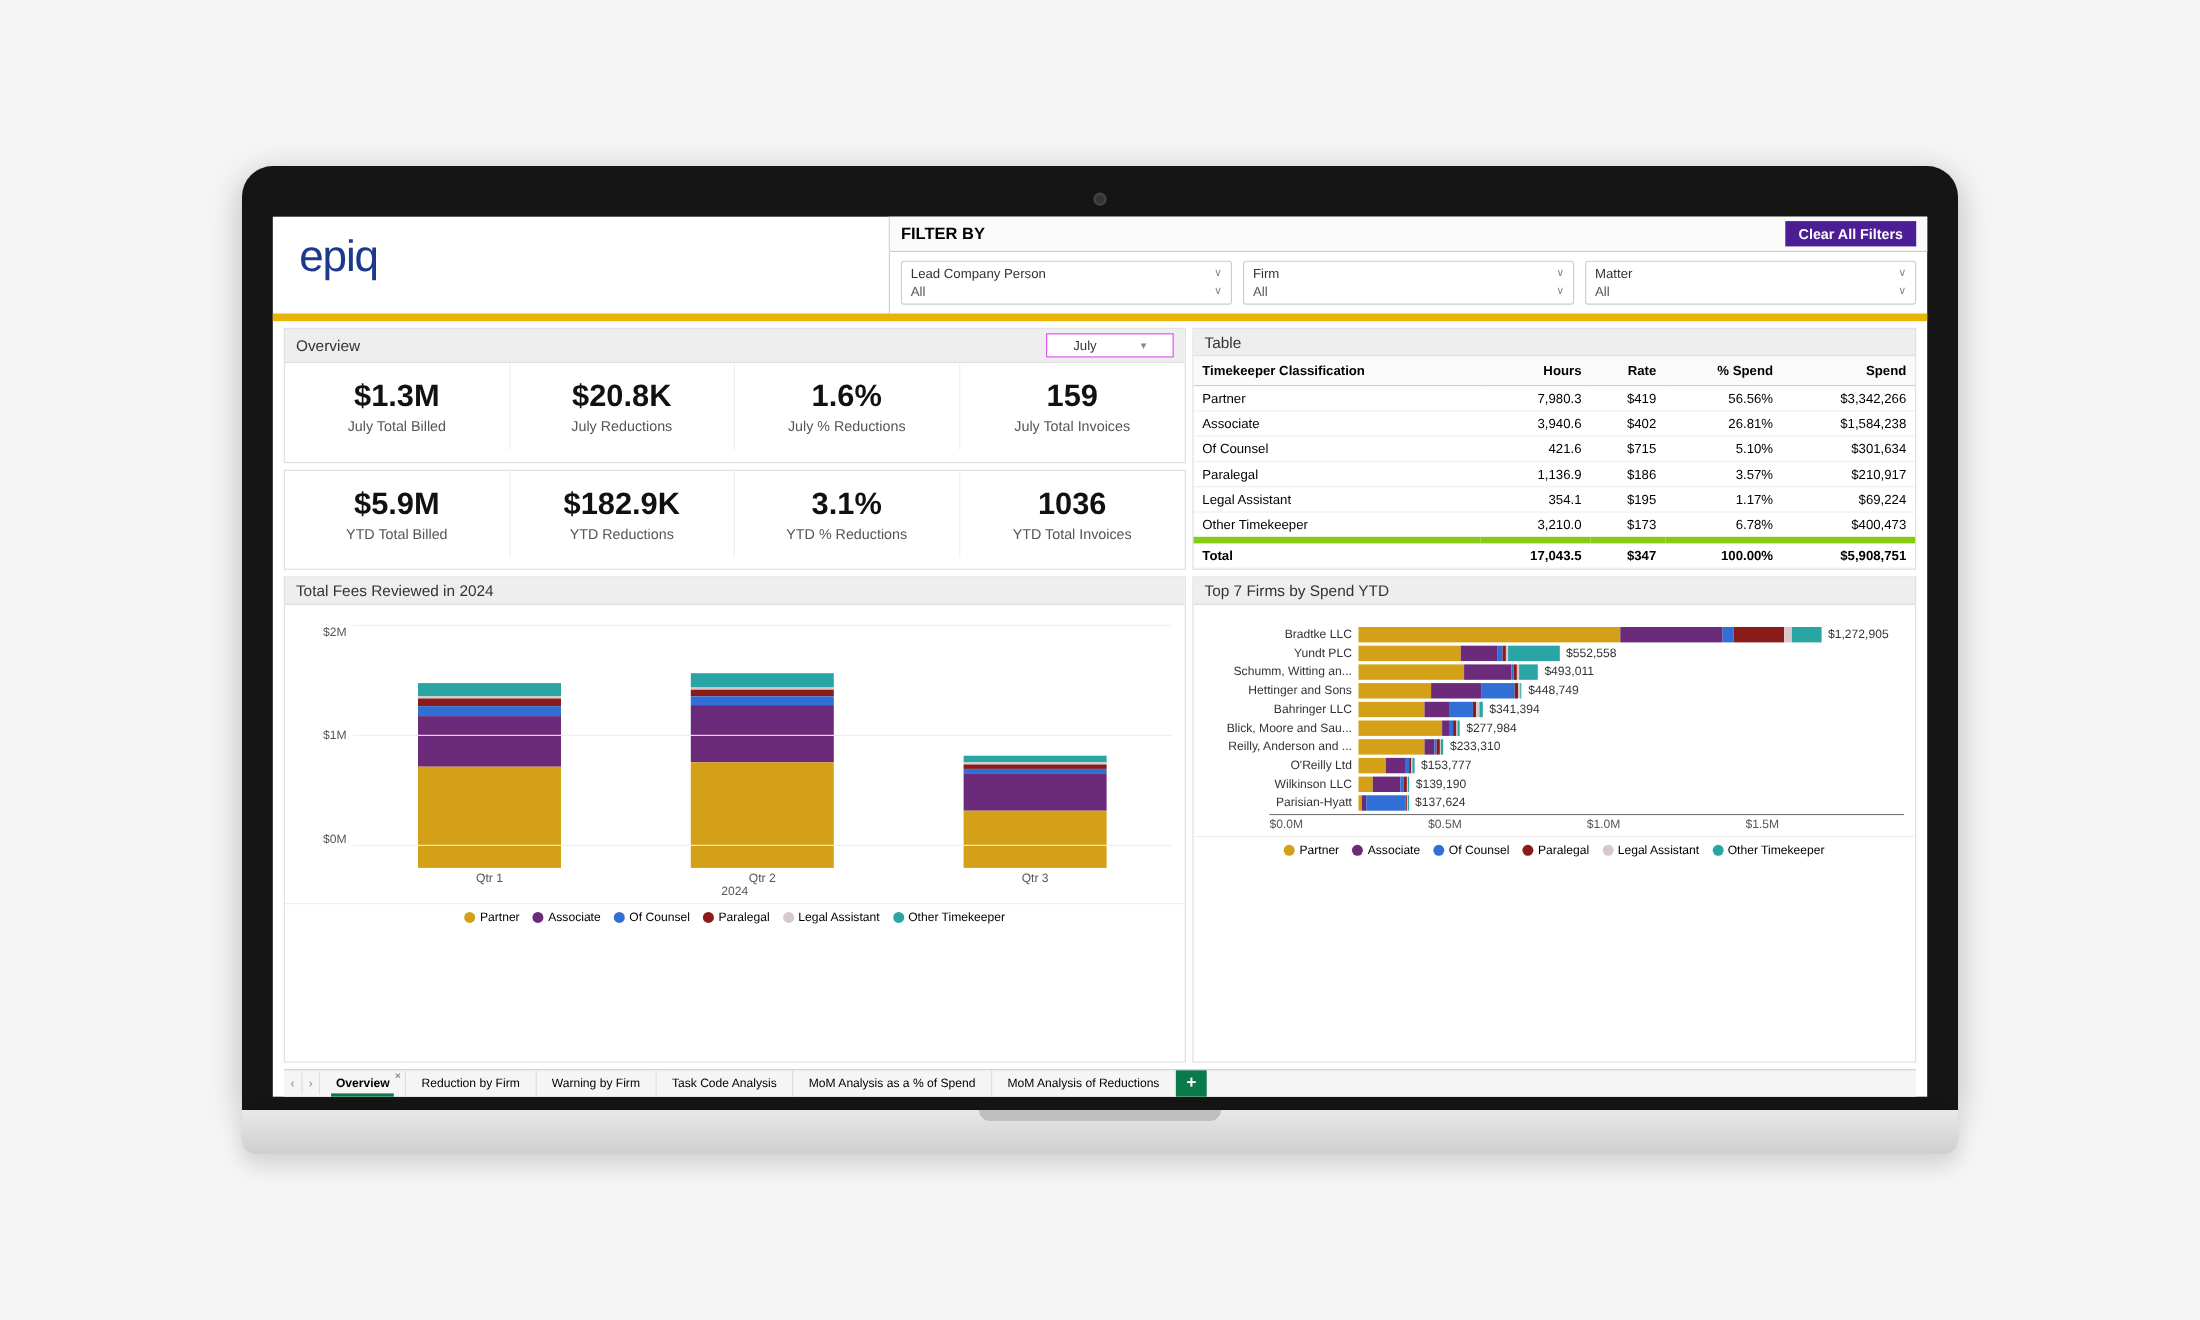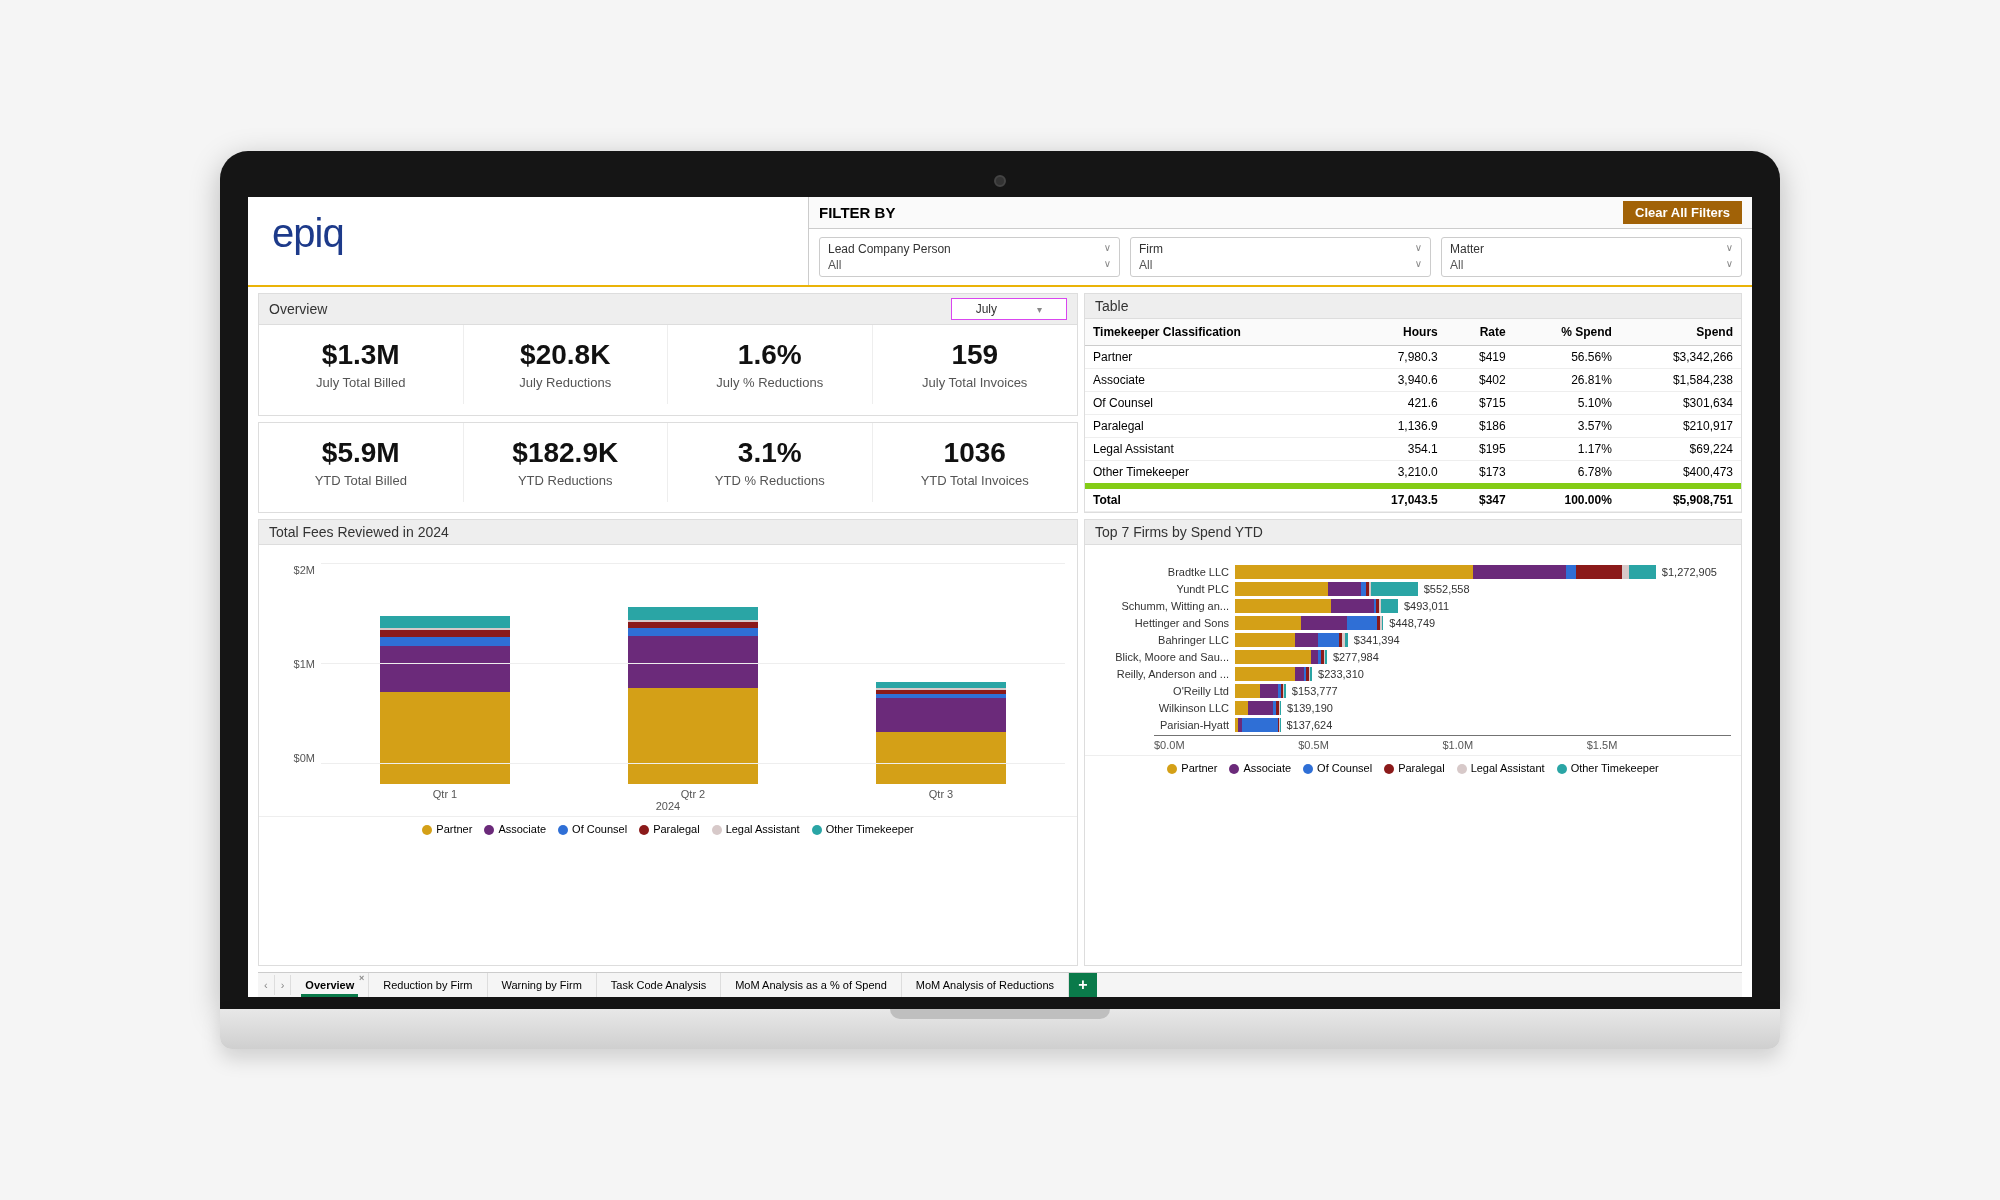--- a/index.html
+++ b/index.html
@@ -5,27 +5,27 @@
 * { box-sizing: border-box; margin: 0; padding: 0; font-family: "Segoe UI", Arial, sans-serif; }
 body { background: #f5f5f5; width: 2000px; height: 1200px; display: flex; align-items: center; justify-content: center; }
 .laptop { width: 1560px; }
 .bezel { background: #151515; border-radius: 28px 28px 0 0; padding: 24px 28px 12px; box-shadow: 0 8px 30px rgba(0,0,0,.25); }
 .camera { width: 12px; height: 12px; background: #333; border-radius: 50%; margin: 0 auto 10px; border: 2px solid #444; }
 .screen { background: #fff; width: 100%; height: 800px; display: flex; flex-direction: column; }
 .laptop-base { height: 40px; background: linear-gradient(#e8e8e8,#cfcfcf); border-radius: 0 0 12px 12px; box-shadow: 0 10px 20px rgba(0,0,0,.15); position: relative; }
 .laptop-base::before { content:""; position:absolute; left:50%; top:0; transform:translateX(-50%); width:220px; height:10px; background:#bfbfbf; border-radius:0 0 10px 10px; }
 
 
-.top { display:flex; align-items:flex-start; border-bottom:2px solid #eab308; }
+.top { display:flex; align-items:flex-start; border-bottom:7px solid #eab308; }
 .logo-zone { width: 560px; padding: 14px 24px; }
 .logo-text { font-size: 40px; font-weight: 400; color:#1d3a8a; letter-spacing:-1px; }
 .filter-zone { flex:1; border-left:1px solid #ccc; }
 .filter-hdr { display:flex; justify-content:space-between; align-items:center; padding:4px 10px; border-bottom:1px solid #ccc; background:#fafafa;}
 .filter-hdr-title { font-weight:700; font-size:15px; }
-.clear-btn { background:#a16207; color:#fff; font-weight:700; border:none; padding:4px 12px; font-size:13px; cursor:pointer; }
+.clear-btn { background:#4c1d95; color:#fff; font-weight:700; border:none; padding:4px 12px; font-size:13px; cursor:pointer; }
 .filters-row { display:flex; gap:10px; padding:8px 10px; }
 .filter-box { flex:1; border:1px solid #ccc; border-radius:3px; padding:4px 8px; font-size:12px; }
 .filter-box .lbl-row { display:flex; justify-content:space-between; color:#333; margin-bottom:2px;}
 .filter-box .val-row { display:flex; justify-content:space-between; color:#555;}
 .chev { color:#888; font-size:10px; }
 
 
 .content { flex:1; display:grid; grid-template-columns: 820px 1fr; grid-template-rows: auto auto 1fr auto; gap:6px; padding:6px 10px 0; }
 .panel { background:#fff; border:1px solid #ddd; }
 .panel-hdr { background:#eee; padding:4px 10px; font-size:14px; color:#333; border-bottom:1px solid #ddd; display:flex; justify-content:space-between; align-items:center;}

